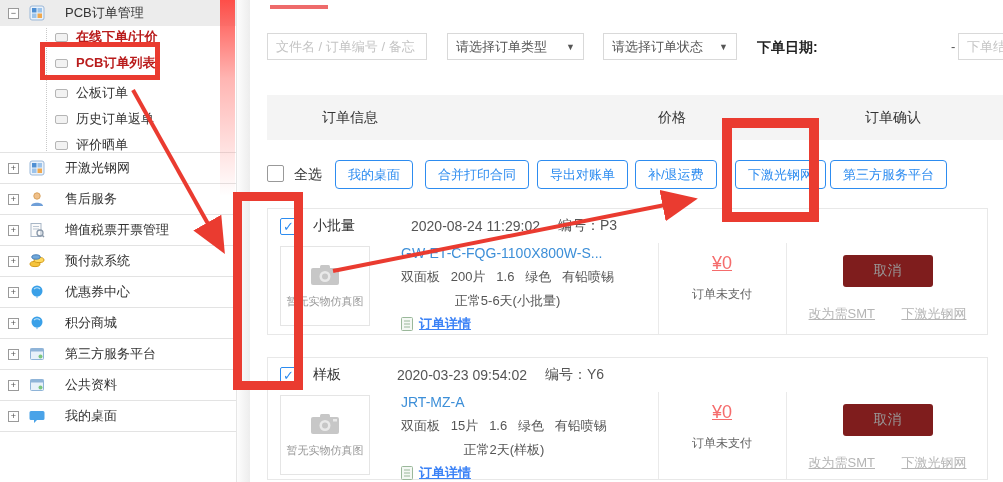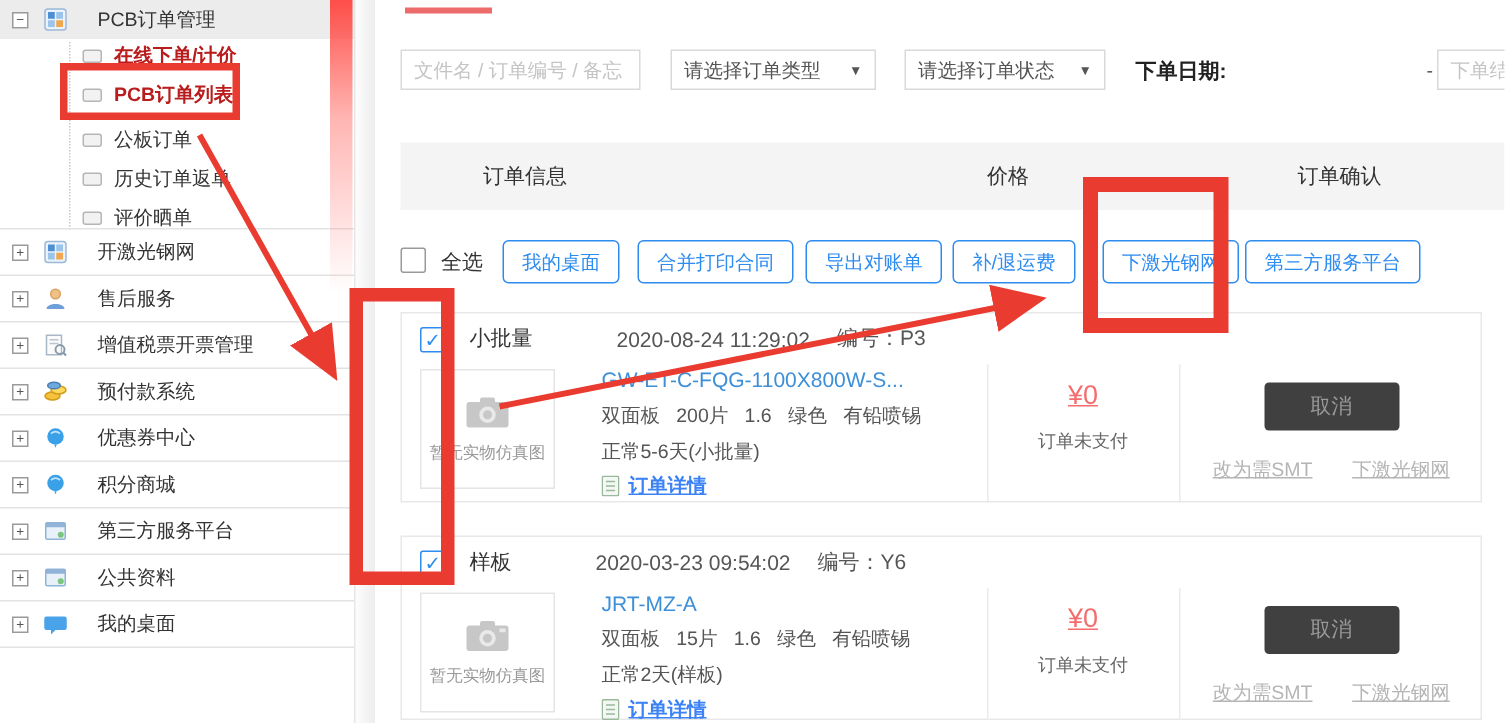--- a/index.html
+++ b/index.html
@@ -59,28 +59,28 @@
   .o-type { margin-left:16px; font-size:14px; color:#333; }
   .o-date { margin-left:56px; font-size:14px; color:#555; }
   .o-code { margin-left:18px; font-size:14px; color:#555; }
   .vdiv { position:absolute; top:34px; bottom:0; width:1px; background:#eaeaea; }
   .img-box { position:absolute; left:12px; top:37px; width:90px; height:80px; border:1px solid #e5e5e5;
     display:flex; flex-direction:column; align-items:center; justify-content:center; }
   .img-box .ph-text { font-size:11px; color:#9a9a9a; margin-top:8px; white-space:nowrap; }
   .p-info { position:absolute; left:133px; top:36px; }
   .p-name { font-size:14px; color:#3d8fd8; margin-bottom:7px; cursor:pointer; white-space:nowrap; }
   .p-specs { font-size:13px; color:#555; margin-bottom:6px; white-space:pre; }
-  .p-deliv { font-size:13px; color:#555; margin-bottom:5px; }
+  .p-deliv { font-size:13px; color:#555; margin-bottom:5px;text-align:center; }
   .p-detail { display:flex; align-items:center; }
   .p-detail a { font-size:13px; color:#3b82f6; text-decoration:underline; font-weight:bold; margin-left:6px; cursor:pointer; }
   .price-col { position:absolute; left:390px; width:128px; top:44px; text-align:center; }
   .price-val { font-size:18px; color:#f56c6c; text-decoration:underline; cursor:pointer; }
   .pay-status { font-size:12px; color:#666; margin-top:12px; }
   .act-col { position:absolute; left:518px; width:203px; top:46px; text-align:center; }
-  .cancel-btn { width:90px; height:32px; background:#404040; border:none; border-radius:3px;
+  .cancel-btn { width:90px; height:32px; background:#7f1d1d; border:none; border-radius:3px;
     color:#999; font-size:14px; cursor:pointer; font-family:inherit; }
   .act-links { margin-top:17px; }
   .act-links a { font-size:13px; color:#b5b5b5; text-decoration:underline; cursor:pointer; }
   .act-links a + a { margin-left:22px; }
 
   
   .anno { position:absolute; pointer-events:none; z-index:60; }
   .anno-rect { border:6px solid #ea3b30; }
   #anno-rect-menu { left:40px; top:42px; width:120px; height:38px; border-width:5px; }
   #anno-rect-checkboxes { left:233px; top:192px; width:70px; height:198px; border-width:9px; }

